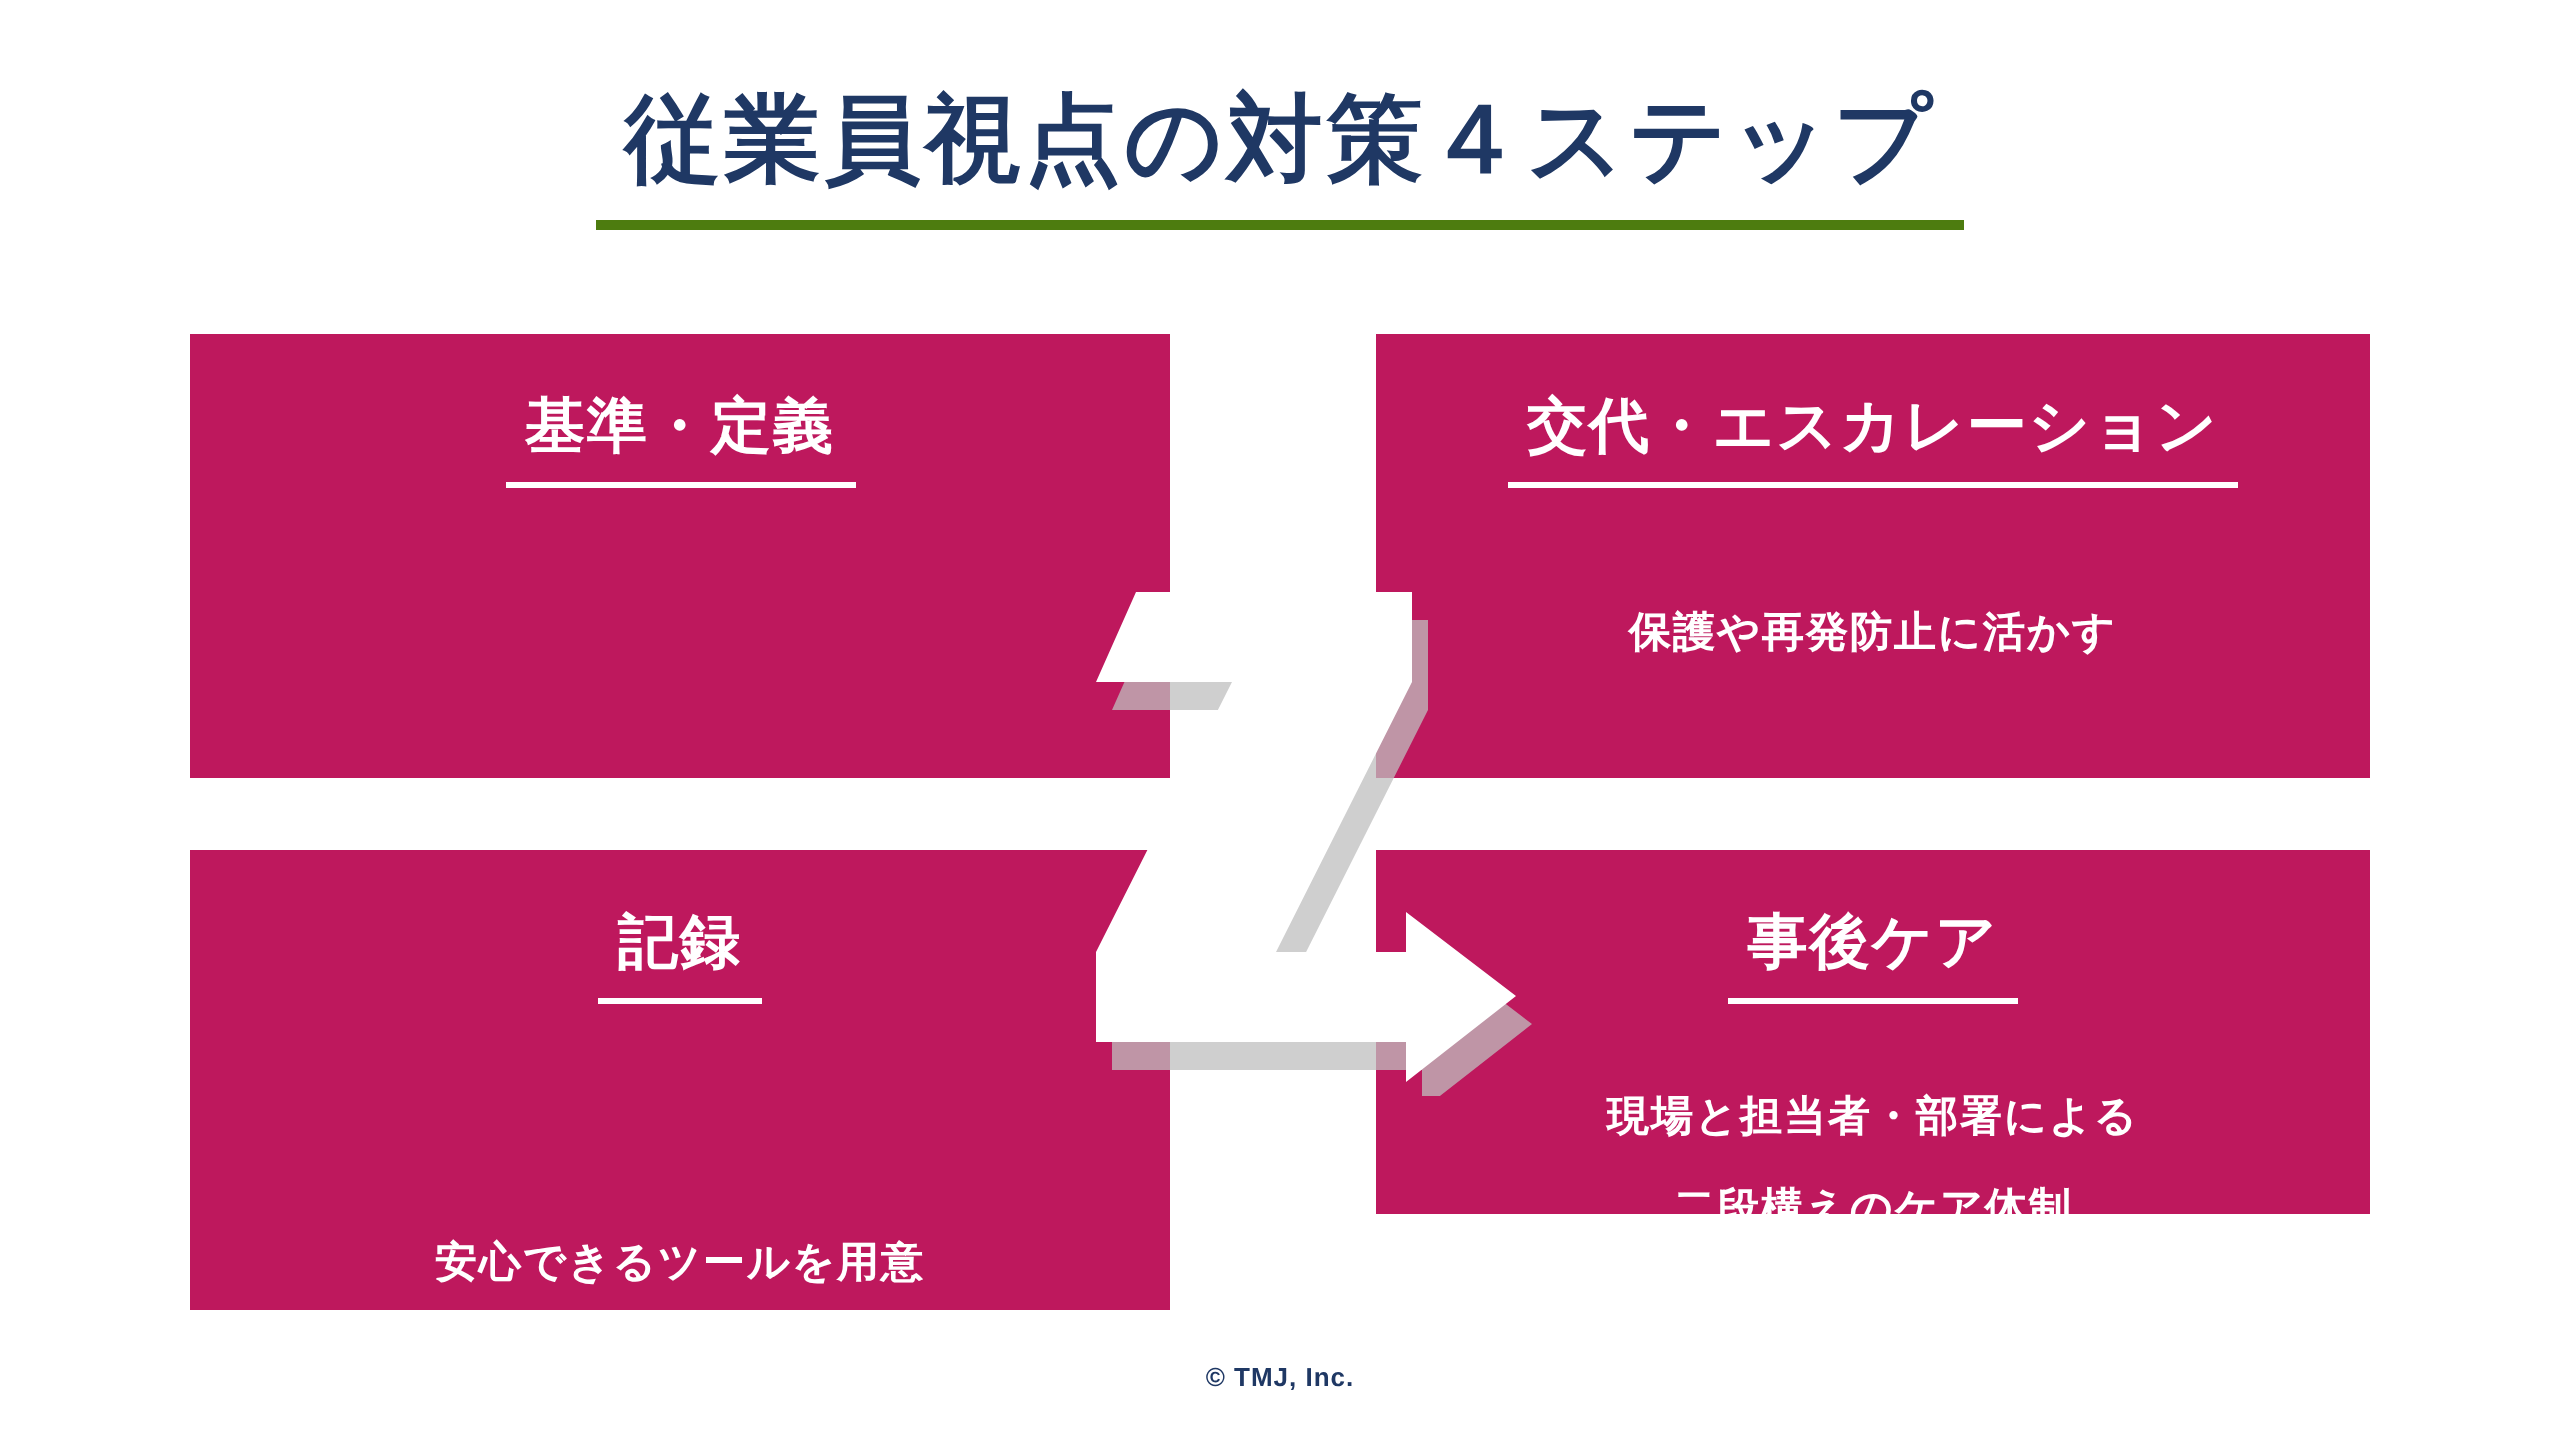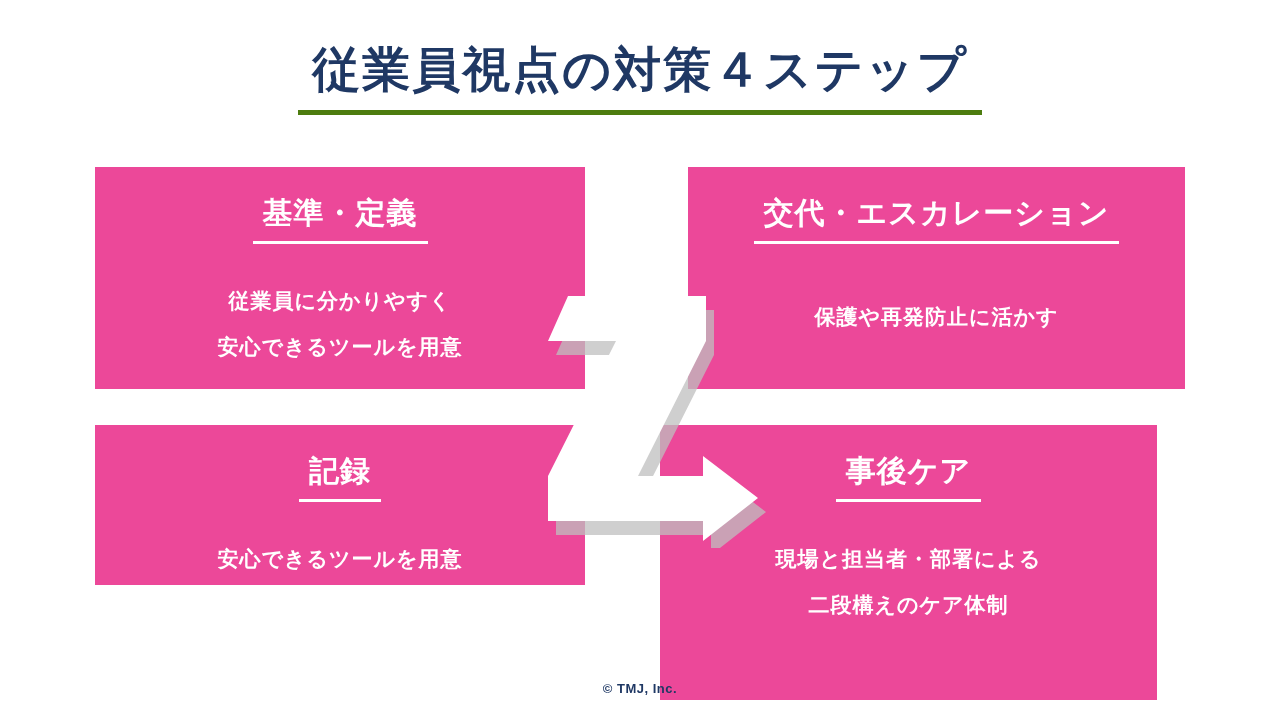--- a/index.html
+++ b/index.html
@@ -25,31 +25,31 @@
     color: #1f3864;
     font-size: 48px;
     font-weight: 800;
     letter-spacing: 2px;
     border-bottom: 5px solid #4d7c0f;
     padding: 0 14px 8px 14px;
   }
 
   .step-box {
     position: absolute;
-    background: #ec4899;
+    background: #be185d;
     color: #ffffff;
     display: flex;
     flex-direction: column;
     align-items: center;
     text-align: center;
   }
   .box-1 { left: 95px;  top: 167px; width: 490px; height: 222px; }
   .box-2 { left: 688px; top: 167px; width: 497px; height: 222px; gap: 16px; }
-  .box-3 { left: 95px;  top: 425px; width: 490px; height: 160px; }
-  .box-4 { left: 660px; top: 425px; width: 497px; height: 275px; }
+  .box-3 { left: 95px;  top: 425px; width: 490px; height: 230px; justify-content: space-between; }
+  .box-4 { left: 688px; top: 425px; width: 497px; height: 182px; }
 
   .box-heading {
     display: inline-block;
     margin-top: 26px;
     font-size: 30px;
     font-weight: 800;
     letter-spacing: 1px;
     border-bottom: 3px solid #ffffff;
     padding: 0 10px 7px 10px;
   }
@@ -85,24 +85,20 @@
 </style>
 </head>
 <body>
 
 <div class="slide-title-wrap">
   <span class="slide-title">従業員視点の対策４ステップ</span>
 </div>
 
 <div class="step-box box-1">
   <span class="box-heading">基準・定義</span>
-  <div class="box-body">
-    <div>従業員に分かりやすく</div>
-    <div>安心できるツールを用意</div>
-  </div>
 </div>
 
 <div class="step-box box-2">
   <span class="box-heading">交代・エスカレーション</span>
   <div class="box-body">
     <div>保護や再発防止に活かす</div>
   </div>
 </div>
 
 <div class="step-box box-3">

